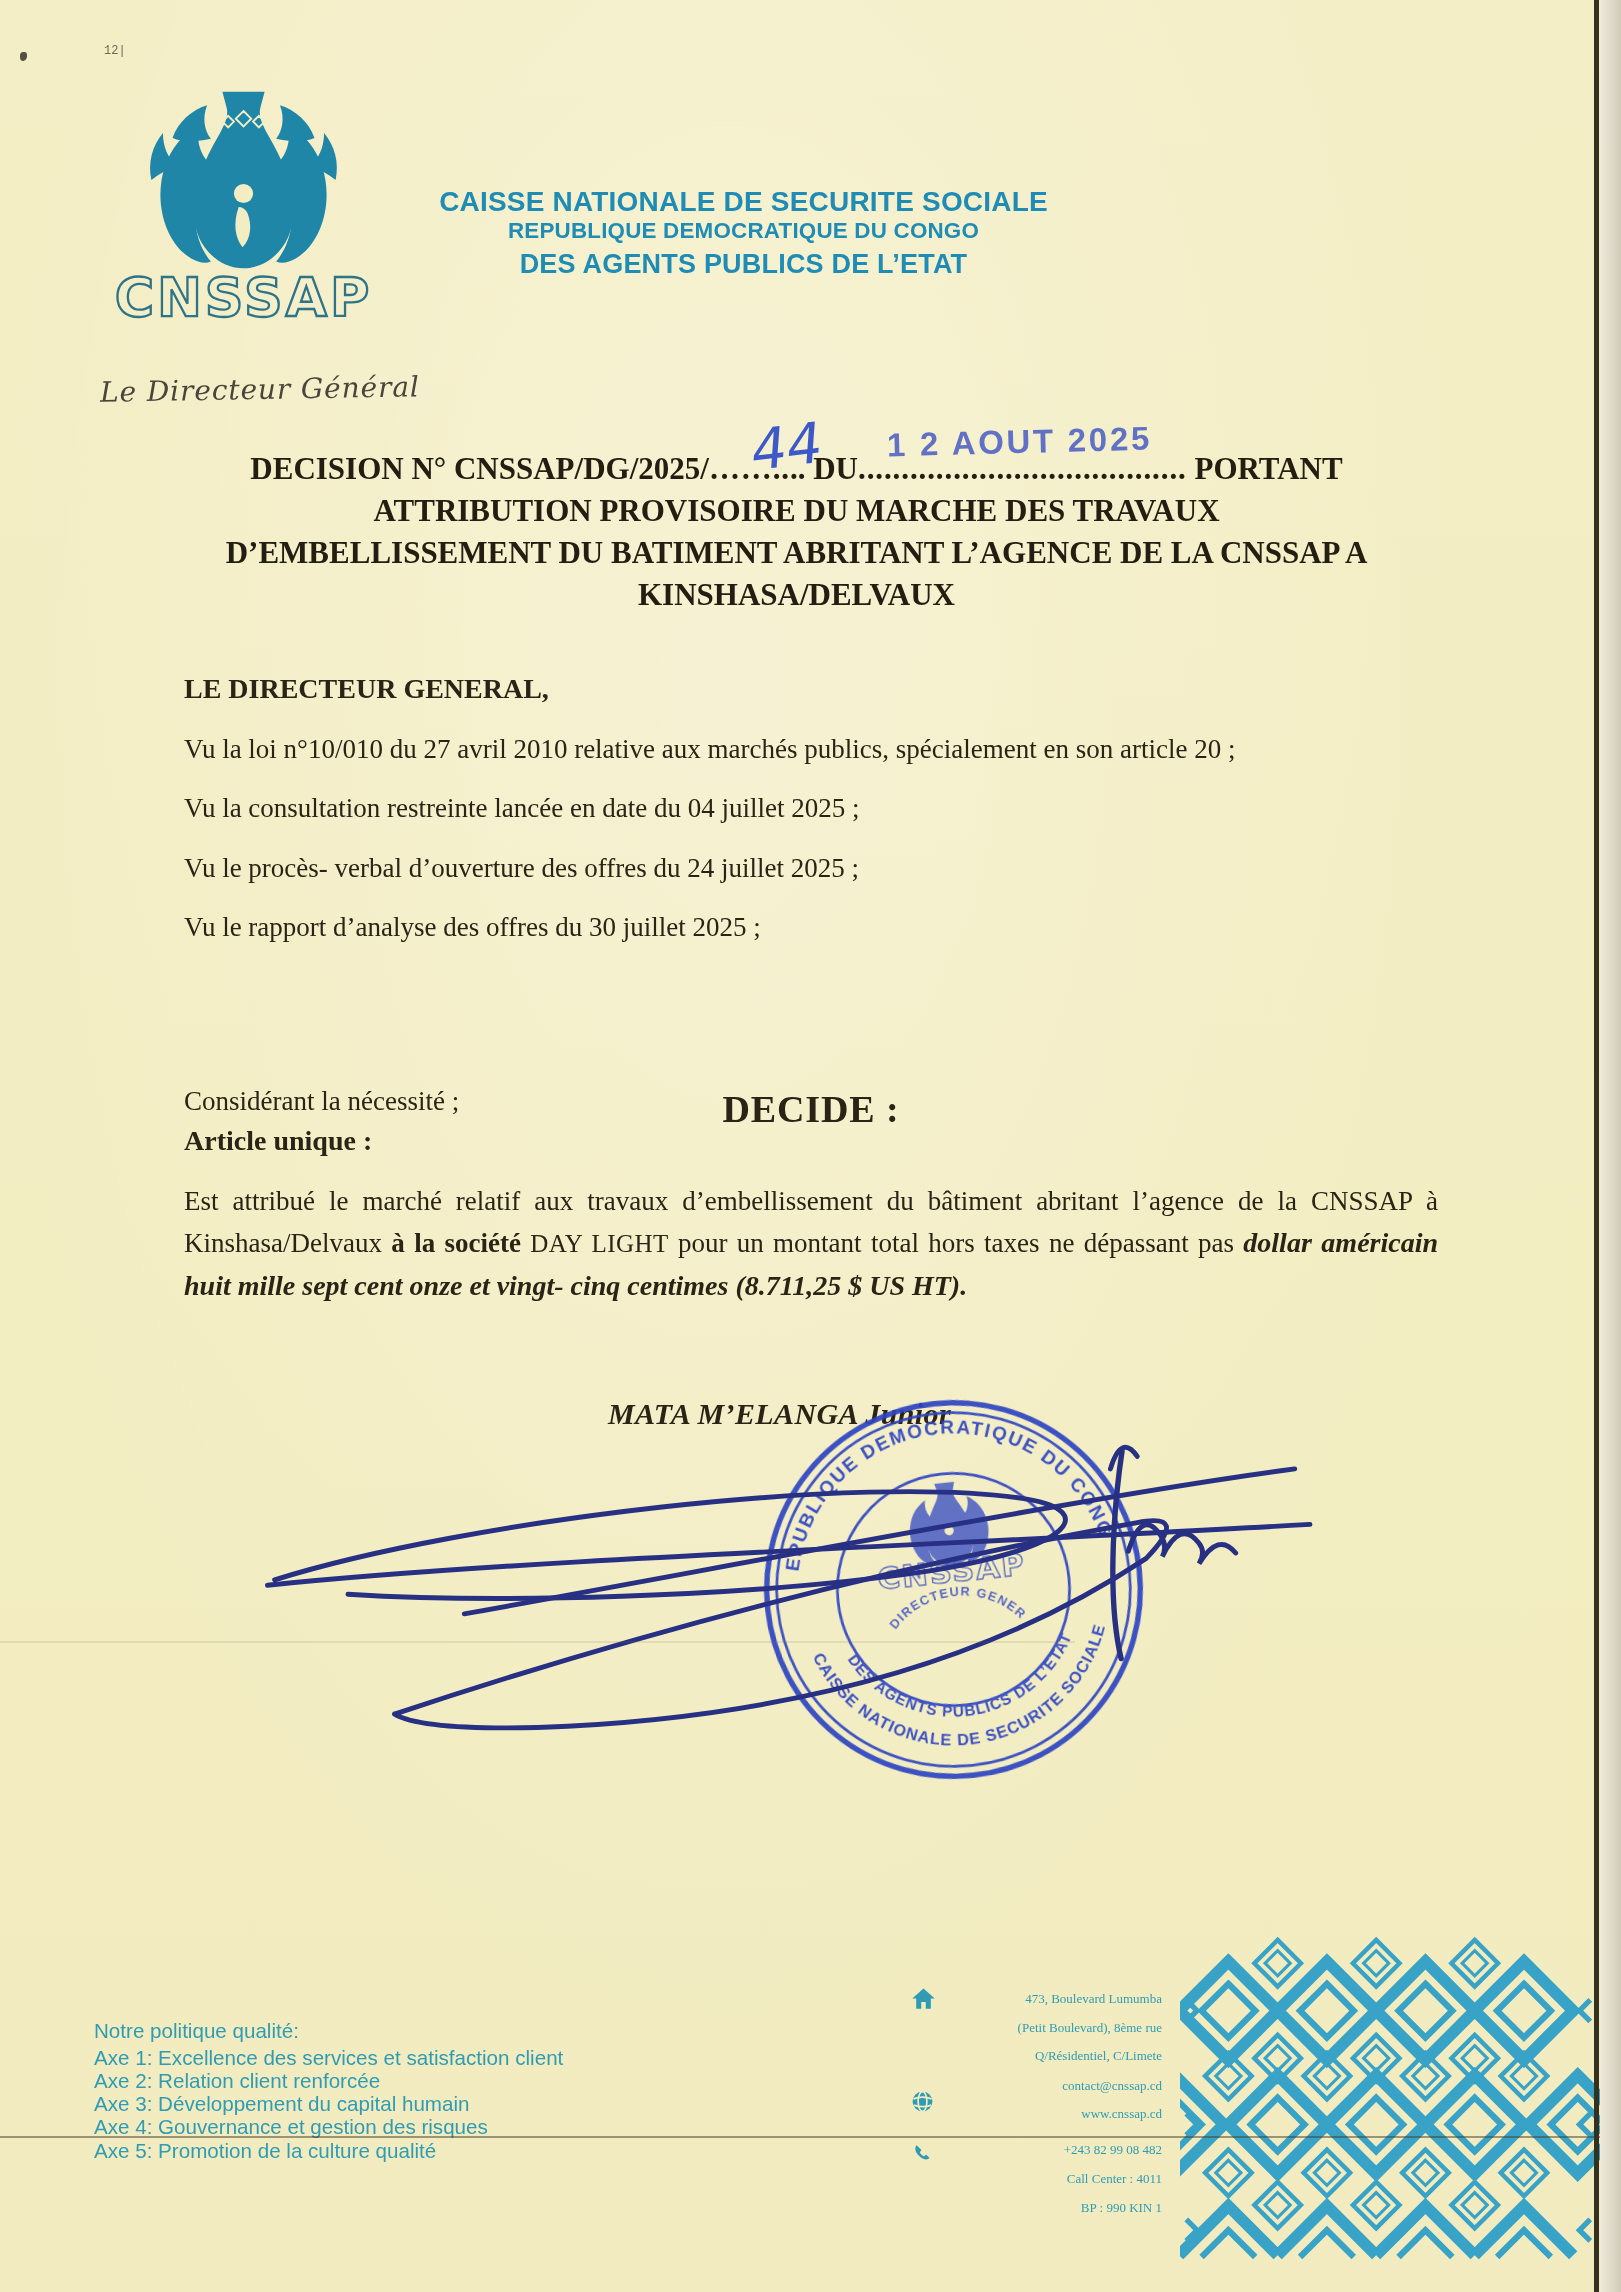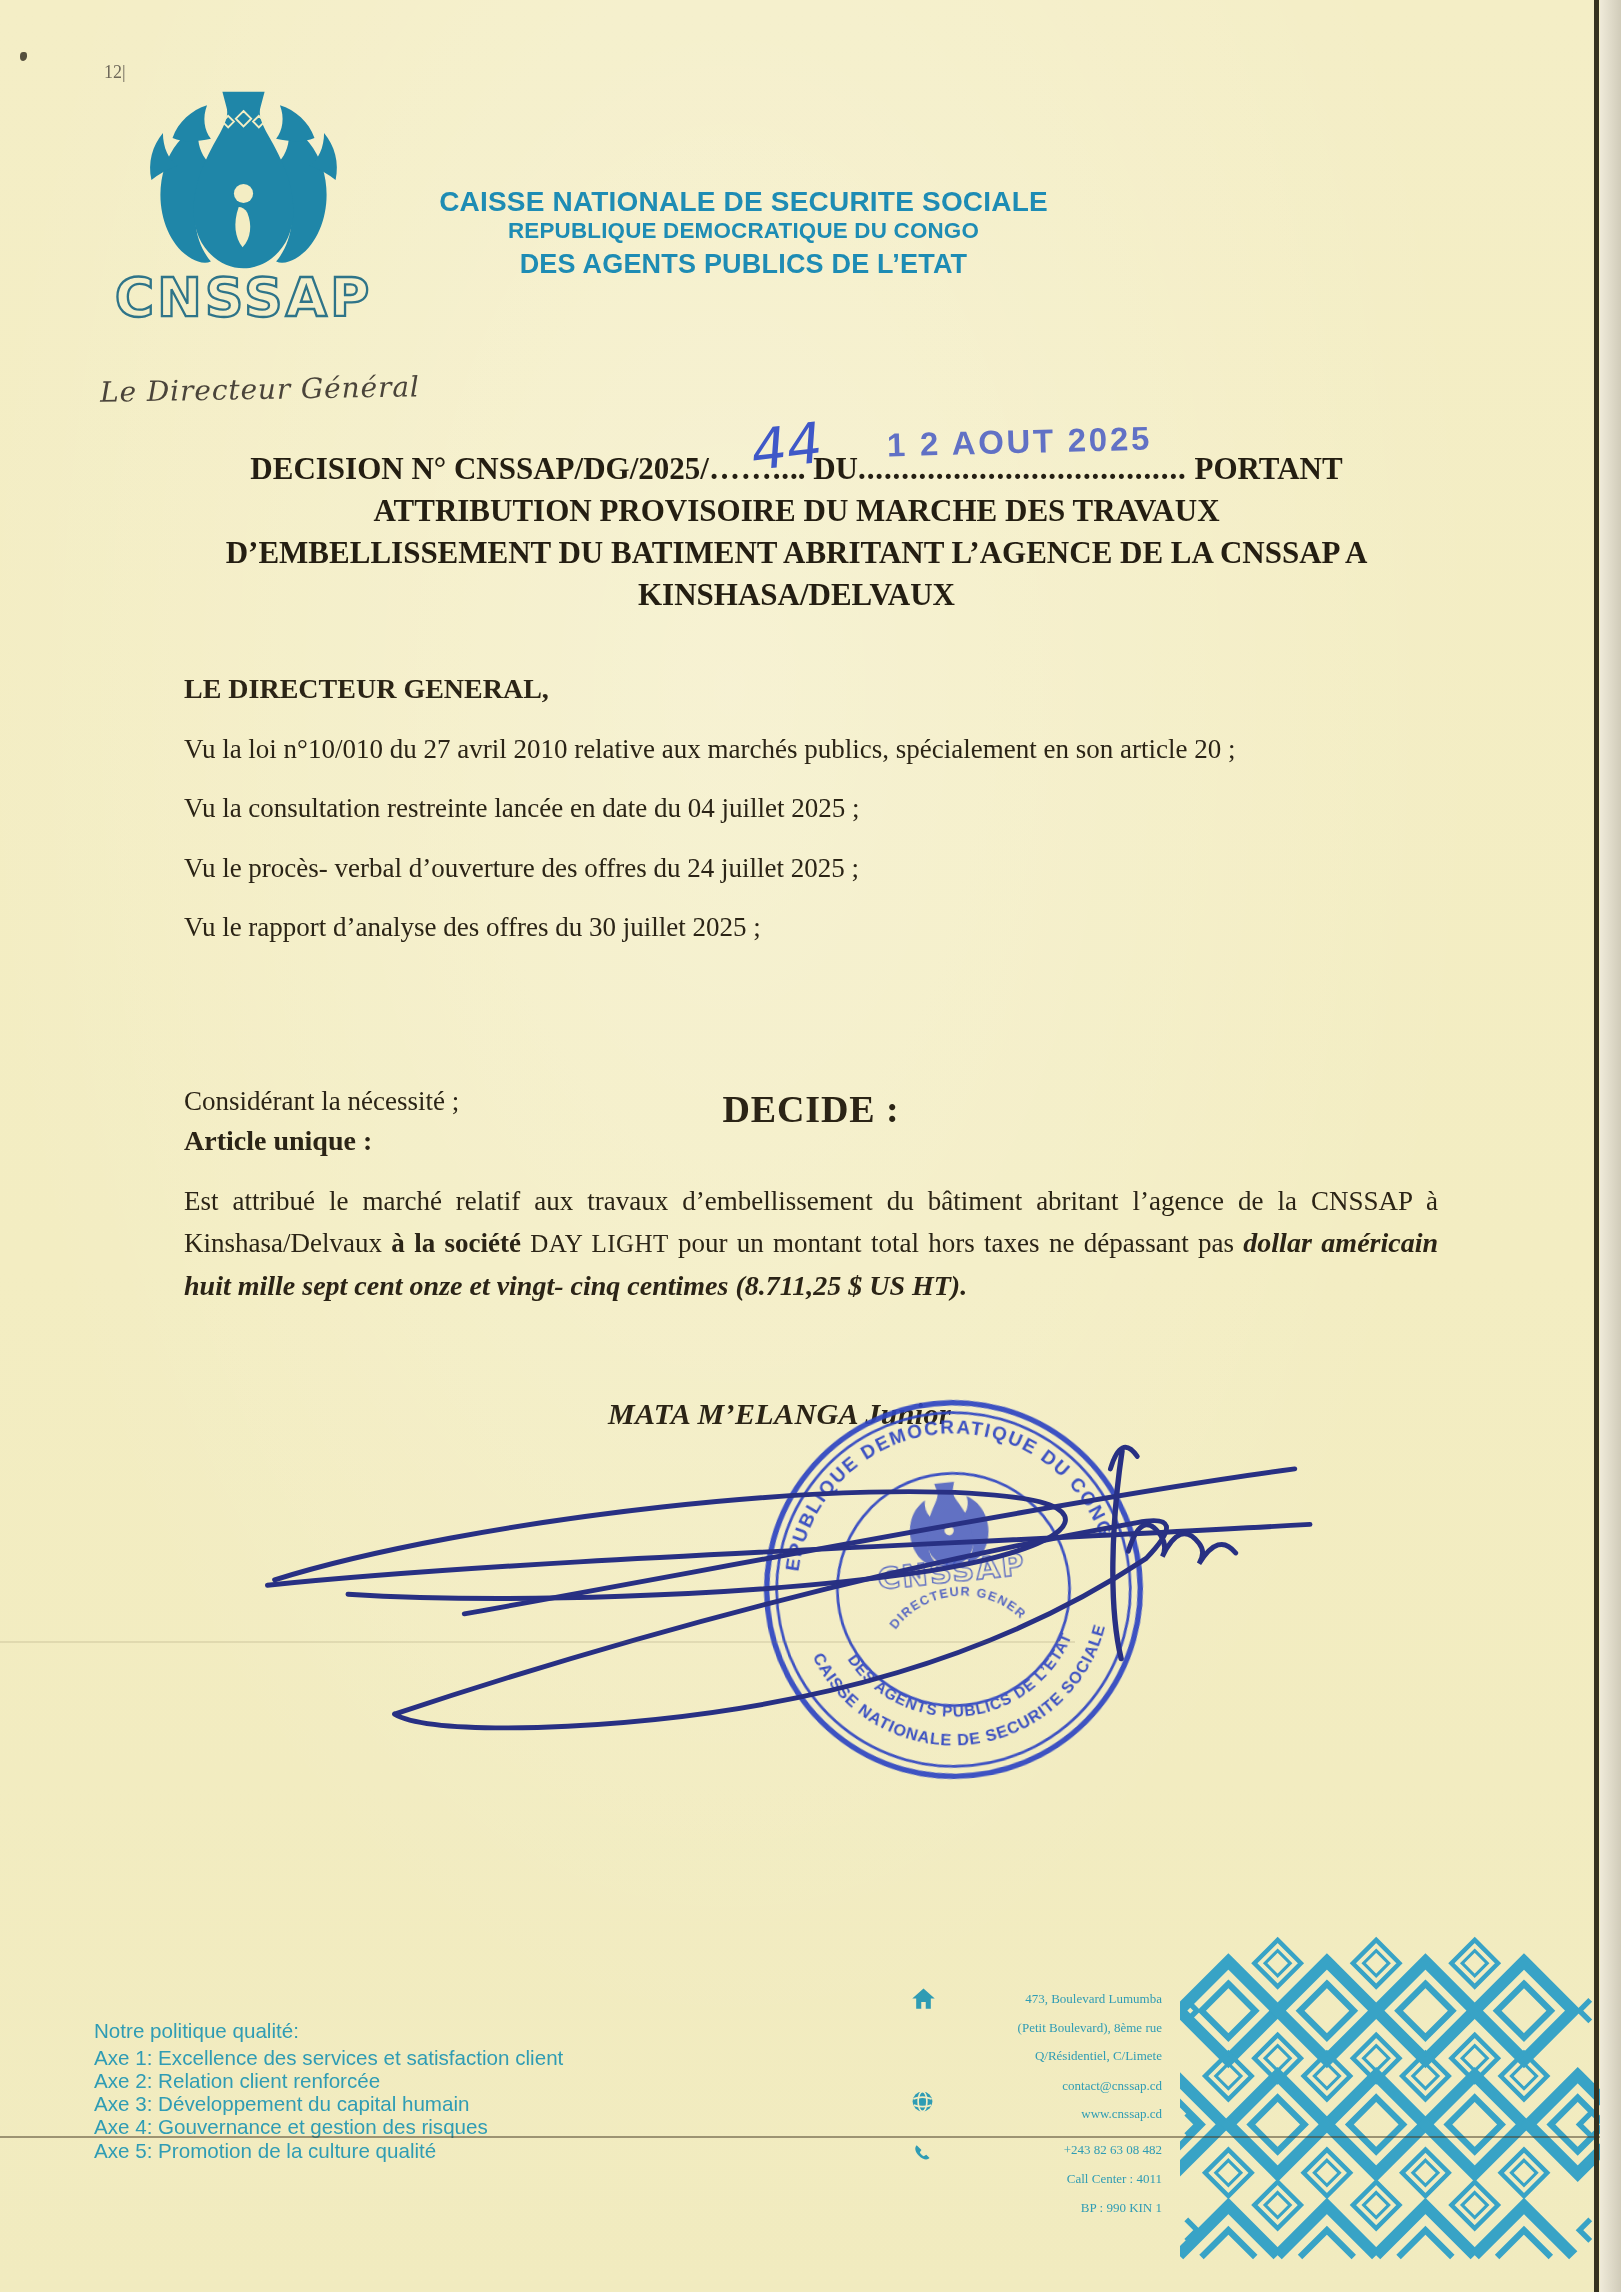--- a/index.html
+++ b/index.html
@@ -56,21 +56,21 @@
            left:806px;width:356px;text-align:right;}
   .cicon{left:910px;}
 
   
   #crease{left:0;top:1641px;width:1075px;height:1.8px;background:rgba(120,105,70,.14);}
   #scan-line{left:0;top:2136px;width:1601px;height:1.8px;background:rgba(72,60,38,.5);}
   #edge-dark{left:1594px;top:0;width:5.4px;height:2293px;background:#35311f;}
   #edge-strip{left:1600px;top:0;width:21.5px;height:2293px;
               background:linear-gradient(90deg,#efead9,#cfcab8);}
   #corner-dot{left:19.7px;top:52px;width:7.2px;height:9px;background:#55503f;border-radius:50% 40% 60% 50%;}
-  #corner-mark{left:104px;top:62px;font-family:Liberation Serif, serif;font-size:18px;color:#6f695a;}
+  #corner-mark{left:104px;top:44px;font-family:Liberation Mono, monospace;font-size:12px;color:#6f695a;}
 </style>
 </head>
 <body>
 
 <div id="page">
 
   <div class="abs" id="corner-dot"></div>
   <div class="abs" id="corner-mark">12|</div>
 
   <svg class="abs" style="left:109px;top:88px" width="269" height="235" viewBox="0 0 280 245">
@@ -202,21 +202,21 @@
   </svg>
   <svg class="abs cicon" style="top:2142px" width="25" height="25" viewBox="0 0 24 24">
     <path fill="#2f9cb4" d="M6.4 3 C4.2 5.2 4.6 9.2 8.6 13.2 C12.6 17.2 16.6 17.6 18.8 15.4 L15.6 12.2 L13.2 13.6 C11.6 13 10 11.4 9.4 9.8 L11 7.6 Z"></path>
   </svg>
 
   <div class="abs contact" style="top:1991px">473, Boulevard Lumumba</div>
   <div class="abs contact" style="top:2020px">(Petit Boulevard), 8ème rue</div>
   <div class="abs contact" style="top:2048px">Q/Résidentiel, C/Limete</div>
   <div class="abs contact" style="top:2078px">contact@cnssap.cd</div>
   <div class="abs contact" style="top:2106px">www.cnssap.cd</div>
-  <div class="abs contact" style="top:2142px">+243 82 63 08 482</div>
+  <div class="abs contact" style="top:2142px">+243 82 99 08 482</div>
   <div class="abs contact" style="top:2171px">Call Center : 4011</div>
   <div class="abs contact" style="top:2200px">BP : 990 KIN 1</div>
 
   <svg class="abs" style="left:1180px;top:1921px" width="421" height="372" viewBox="0 0 470 415">
     <defs>
       <g id="bigD" stroke="#38a3c6" fill="none">
         <path d="M 0,-55 L 55,0 L 0,55 L -55,0 Z" stroke-width="13"></path>
         <path d="M 0,-30 L 30,0 L 0,30 L -30,0 Z" stroke-width="7"></path>
       </g>
       <g id="smD" stroke="#38a3c6" fill="none">

